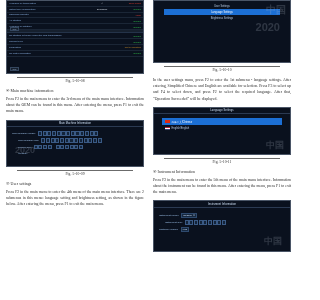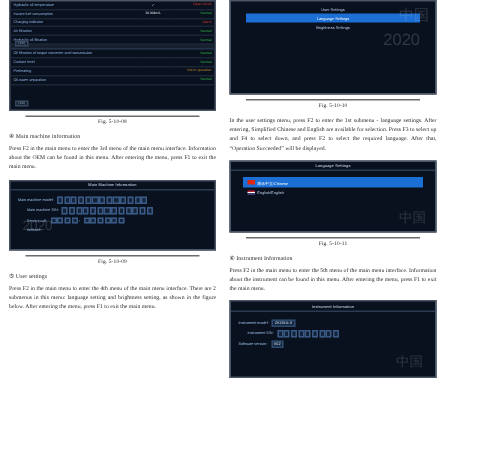--- a/index.html
+++ b/index.html
@@ -88,21 +88,21 @@
     border:0.3px solid #2e4a6e;color:#cfe2f7;padding:0 1px;margin-left:1.5px;
   }
   .boxes{display:inline-flex;gap:0.6px;margin-left:1.5px;vertical-align:middle;}
   .boxes i{
     width:2.1px;height:2.6px;border:0.3px solid #3a5a85;background:#13243a;display:block;
   }
 
   
   .wm{
     position:absolute;pointer-events:none;user-select:none;
-    color:rgba(176,186,200,0.22);font-weight:normal;
+    color:rgba(176,186,200,0.22);font-weight:bold;
     font-family:"Liberation Sans",sans-serif;
   }
 </style>
 </head>
 <body>
 
 <div class="page">
   <div class="cols">
 
     <div class="col">

